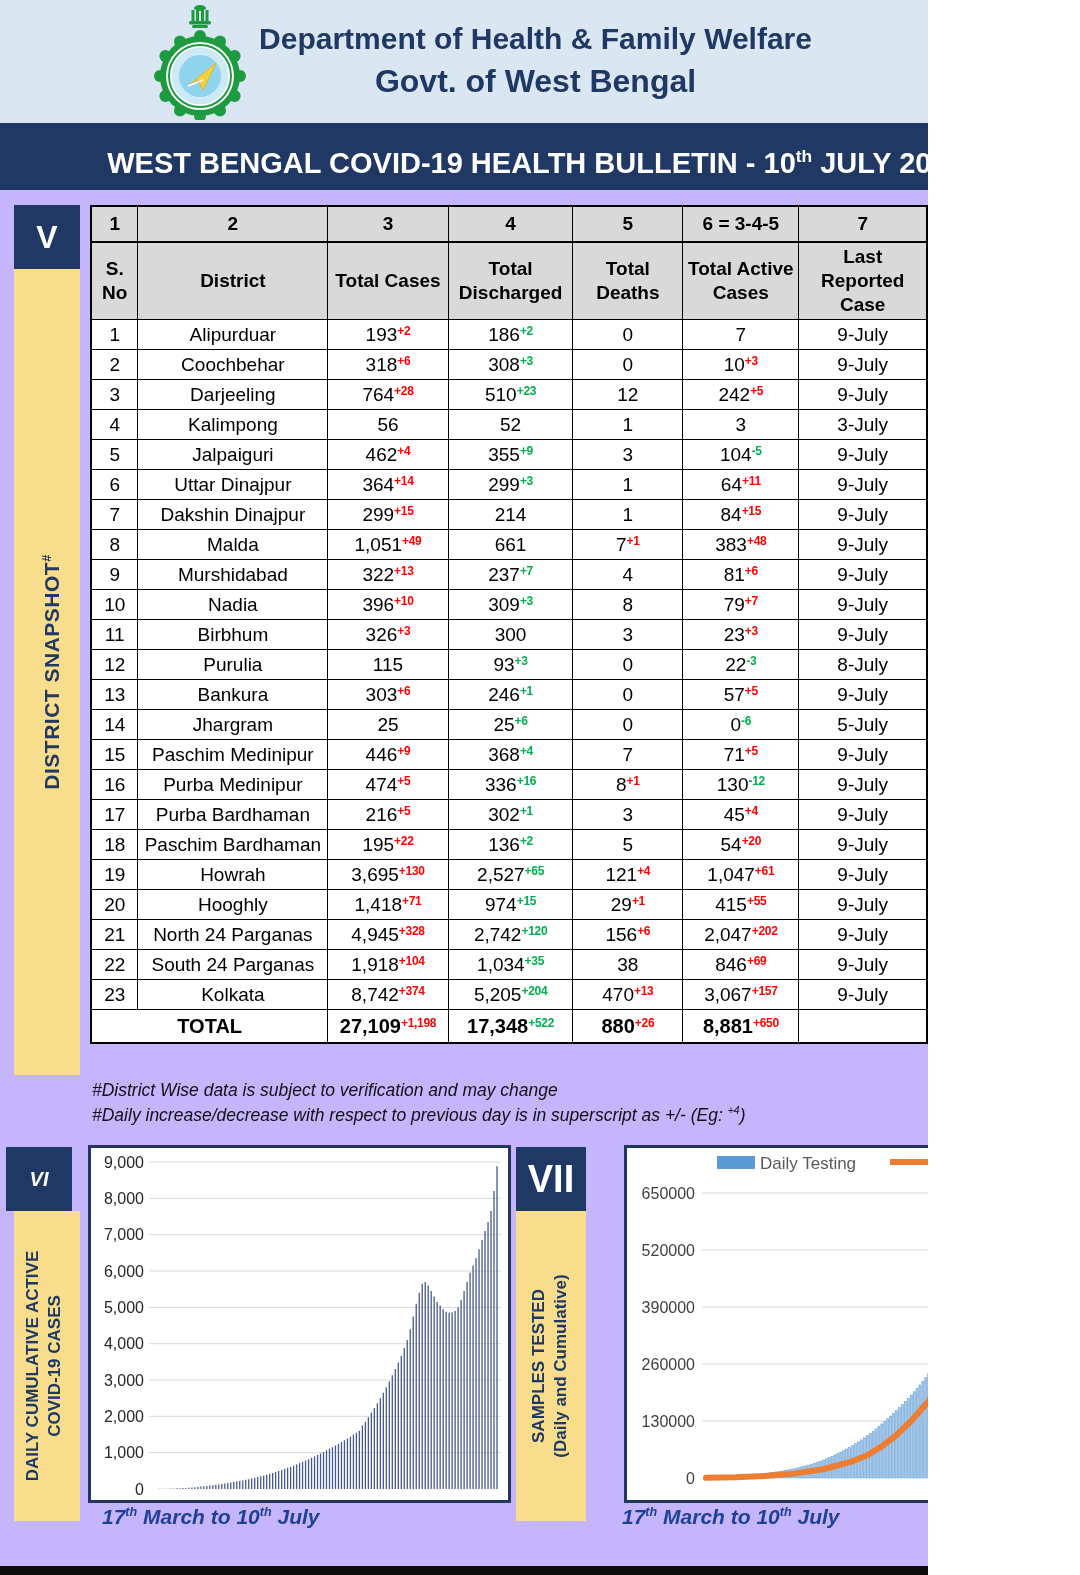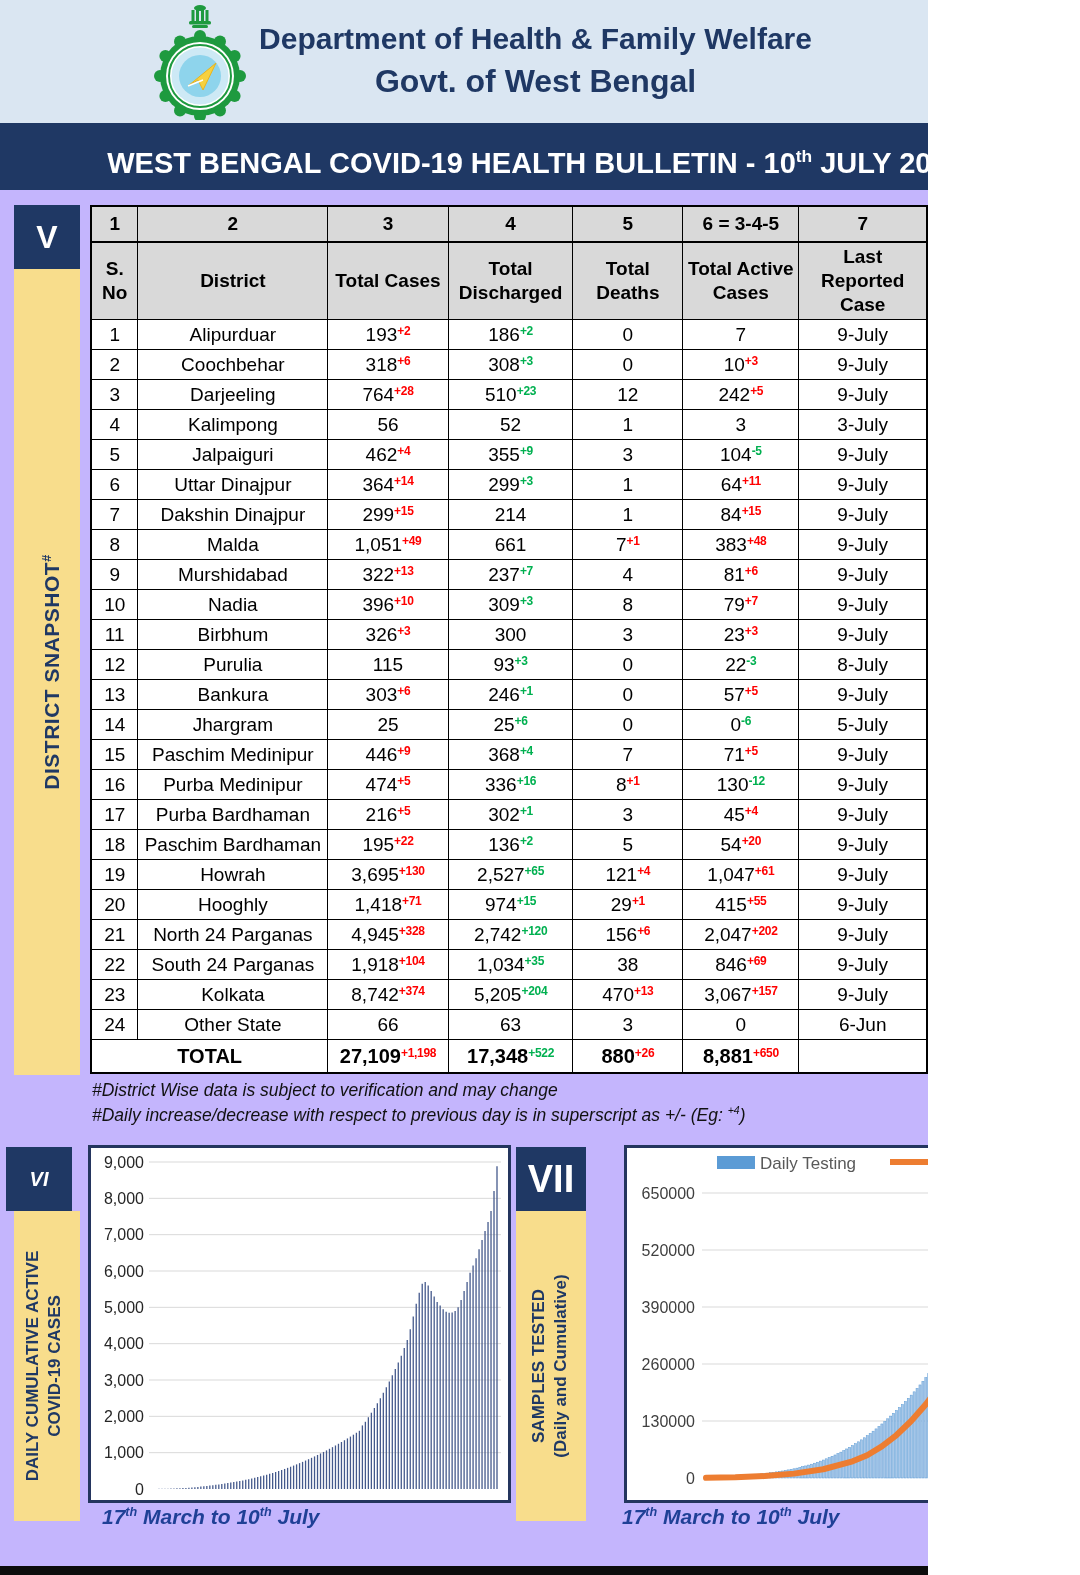--- a/index.html
+++ b/index.html
@@ -323,29 +323,20 @@
           <td>9-July</td>
         </tr>
         <tr>
           <td>23</td>
           <td>Kolkata</td>
           <td><span>8,742</span><span class="supv sup-r">+374</span></td>
           <td><span>5,205</span><span class="supv sup-g">+204</span></td>
           <td><span>470</span><span class="supv sup-r">+13</span></td>
           <td><span>3,067</span><span class="supv sup-r">+157</span></td>
           <td>9-July</td>
-        </tr>
-        <tr>
-          <td>24</td>
-          <td>Other State</td>
-          <td><span>66</span></td>
-          <td><span>63</span></td>
-          <td><span>3</span></td>
-          <td><span>0</span></td>
-          <td>6-Jun</td>
         </tr>
         <tr class="trow-total">
           <td colspan="2">TOTAL</td>
           <td><span>27,109</span><span class="supv sup-r">+1,198</span></td>
           <td><span>17,348</span><span class="supv sup-g">+522</span></td>
           <td><span>880</span><span class="supv sup-r">+26</span></td>
           <td><span>8,881</span><span class="supv sup-r">+650</span></td>
           <td></td>
         </tr>
       </tbody>

